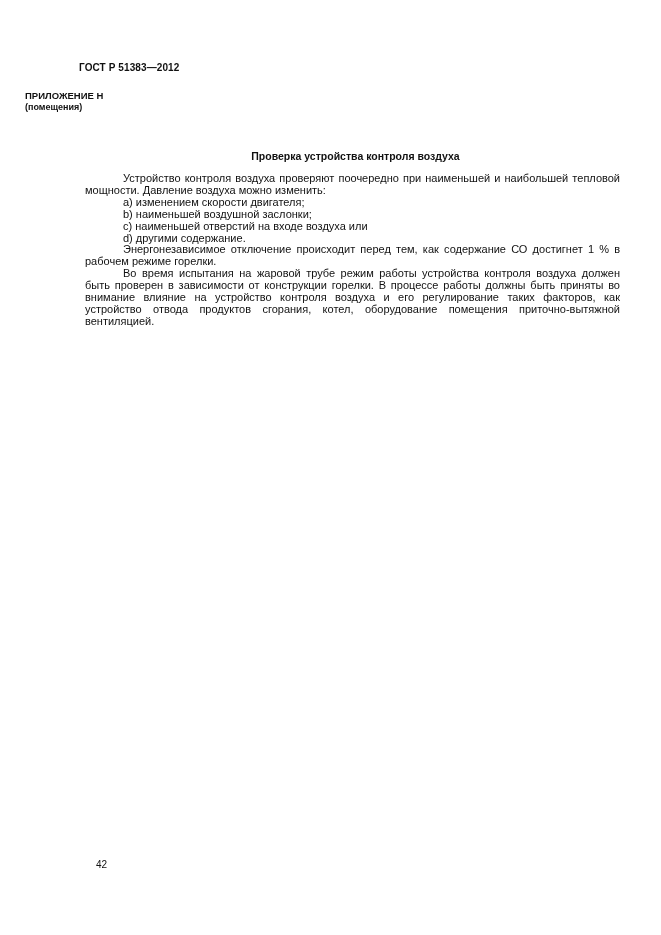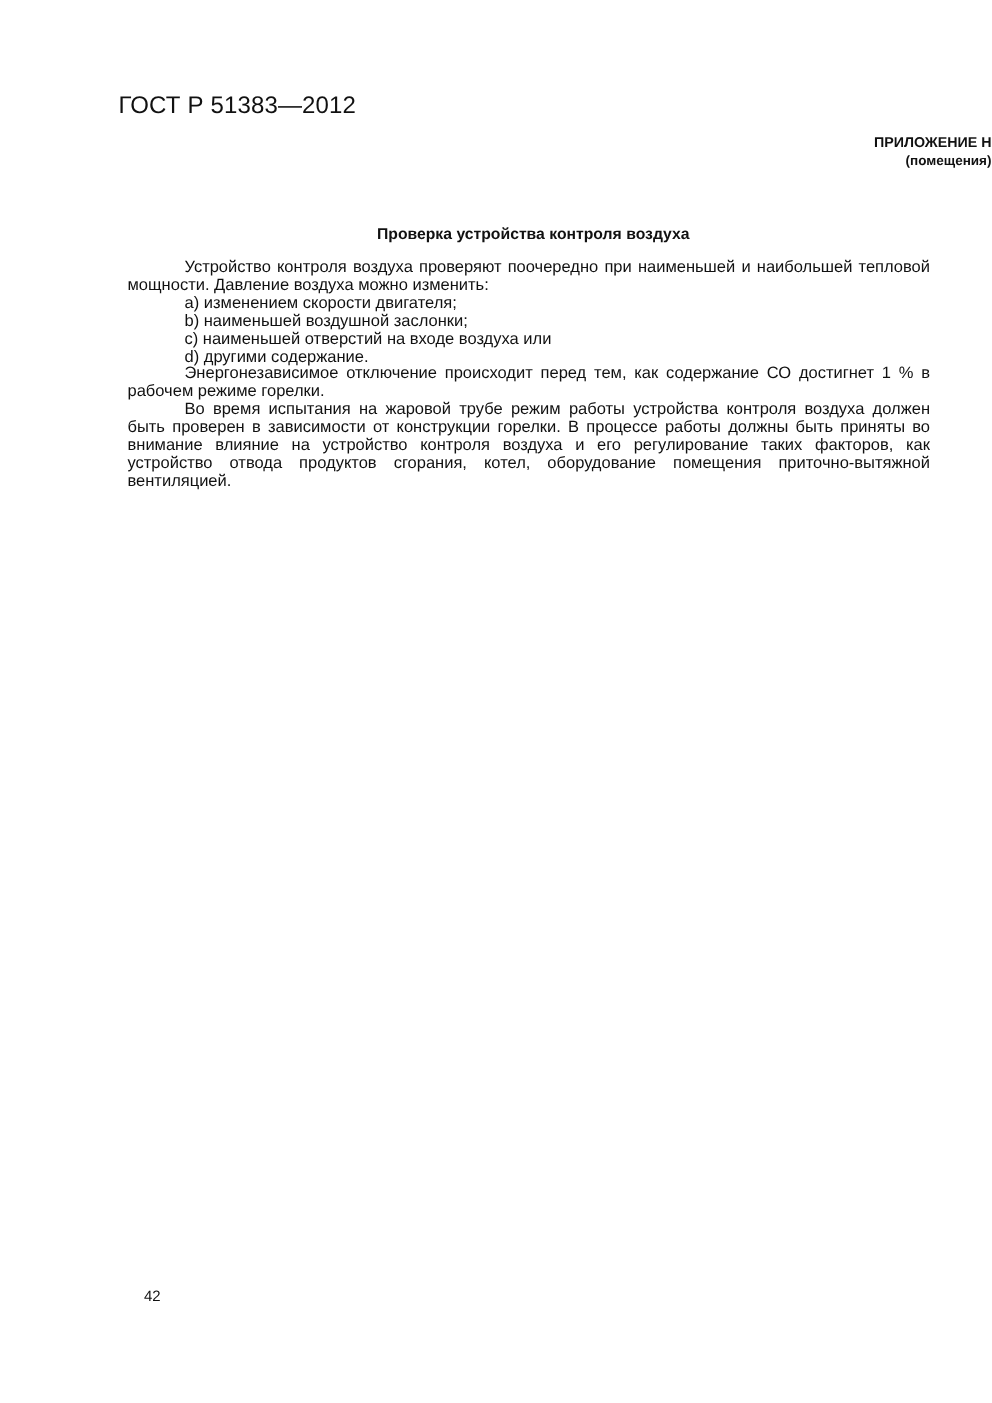--- a/index.html
+++ b/index.html
@@ -1,19 +1,19 @@
 <!DOCTYPE html>
 <html><head>
   <meta charset="utf-8">
   <style>
     html, body { margin: 0; padding: 0; background: #ffffff; }
     body { width: 661px; height: 935px; position: relative; overflow: hidden;
            font-family: "Liberation Sans", sans-serif; color: #111; }
-    .doc-code { position: absolute; left: 79px; top: 62px; font-size: 16px; font-weight: normal; letter-spacing: 0.1px; }
-    .appendix { position: absolute; left: 0; width: 661px; top: 90px; text-align: right; }
+    .doc-code { position: absolute; left: 79px; top: 62px; font-size: 10px; font-weight: bold; letter-spacing: 0.1px; }
+    .appendix { position: absolute; left: 0; width: 661px; top: 90px; text-align: left; }
     .appendix-title { font-size: 9.5px; font-weight: bold; line-height: 12px; padding-left: 25px; }
     .appendix-sub { font-size: 9px; font-weight: bold; line-height: 11px; padding-left: 25px; }
     .section-title { position: absolute; left: 0; width: 661px; top: 150px; text-align: center; font-size: 10.5px; font-weight: bold; padding-left: 25px; }
     .body-text { position: absolute; left: 85px; width: 535px; top: 173px; font-size: 11px; line-height: 11.9px; text-align: justify; }
     .p-indent { text-indent: 38px; margin: 0; }
     .list-item { margin: 0; padding-left: 38px; }
     .page-num { position: absolute; left: 96px; top: 859px; font-size: 10px; }
   </style>
 </head>
 <body>

